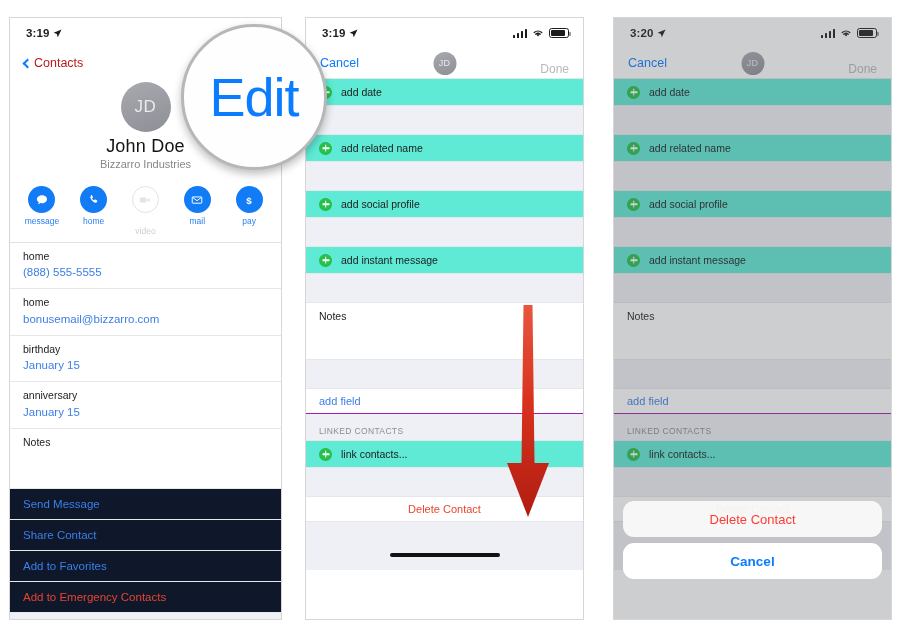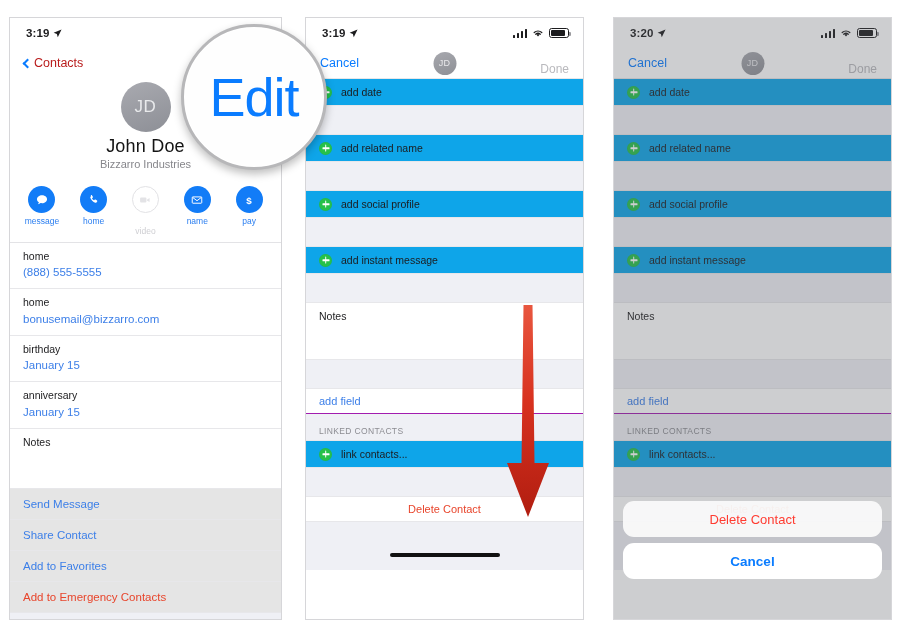--- a/index.html
+++ b/index.html
@@ -82,28 +82,28 @@
   }
   .act.off .bub { background:#fff; border:1.6px solid #e2e2e5; }
   .act .lbl { font-size: 8.5px; color:#2a7ef0; }
   .act.off .lbl { color:#cfcfd3;margin-top:13px; }
 
   
   .irow { padding: 6px 13px 7px; border-bottom:1px solid #e7e7ea; background:#fff; }
   .irow .k { font-size: 10.5px; color:#1c1c1e; line-height:1.45; }
   .irow .v { font-size: 11.5px; color:#3c7fe8; line-height:1.5; }
   .irow.notes { min-height: 60px; }
-  .arow { padding: 9px 13px; border-bottom:1px solid #e7e7ea; background:#e5e5e5; font-size: 11.5px; color:#3c7fe8; }
+  .arow { padding: 9px 13px; border-bottom:1px solid #e7e7ea; background:#0f172a; font-size: 11.5px; color:#3c7fe8; }
   .arow.danger { color:#e8452c; }
 
   
   .elist { background:#eff0f5; }
   .erow {
     display:flex; align-items:center; gap:9px;
-    height: 28px; padding: 0 13px; background:#0ea5e9;
+    height: 28px; padding: 0 13px; background:#5eead4;
     border-top:1px solid #e7e7ea; border-bottom:1px solid #e7e7ea;
     font-size: 10.5px; color:#1c1c1e;
   }
   .plus {
     width: 13px; height: 13px; border-radius:50%;
     background:#26c14a; position:relative; flex:none;
     box-shadow: inset 0 0 0 .5px rgba(0,0,0,.05);
   }
   .plus::before, .plus::after {
     content:''; position:absolute; background:#fff; border-radius:.5px;
@@ -208,21 +208,21 @@
         </div>
         <div class="lbl">video</div>
       </div>
       <div class="act">
         <div class="bub">
           <svg width="14" height="14" viewBox="0 0 20 20">
               <rect x="3.2" y="5.6" width="13.6" height="9" rx="1" fill="none" stroke="#fff" stroke-width="1.4"></rect>
               <path d="M3.6 6.2 L10 11 L16.4 6.2" fill="none" stroke="#fff" stroke-width="1.4"></path>
             </svg>
         </div>
-        <div class="lbl">name</div>
+        <div class="lbl">mail</div>
       </div>
       <div class="act">
         <div class="bub">
           <svg width="14" height="14" viewBox="0 0 20 20">
               <text x="10" y="15" font-size="14" font-family="Liberation Sans, sans-serif" font-weight="bold" fill="#fff" text-anchor="middle">$</text>
             </svg>
         </div>
         <div class="lbl">pay</div>
       </div>
     </div>

